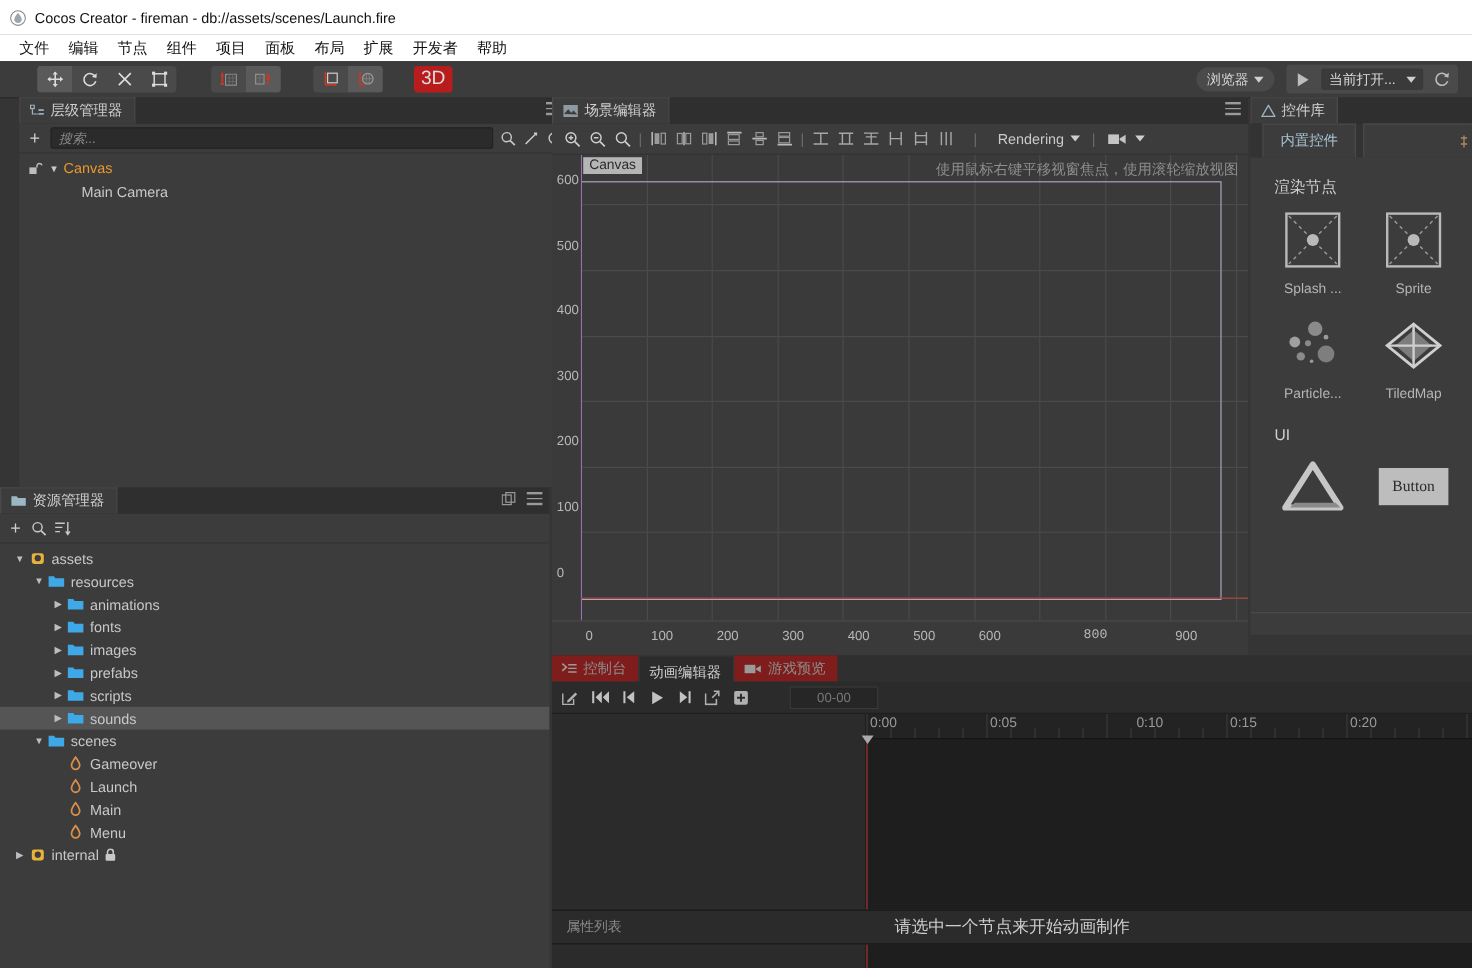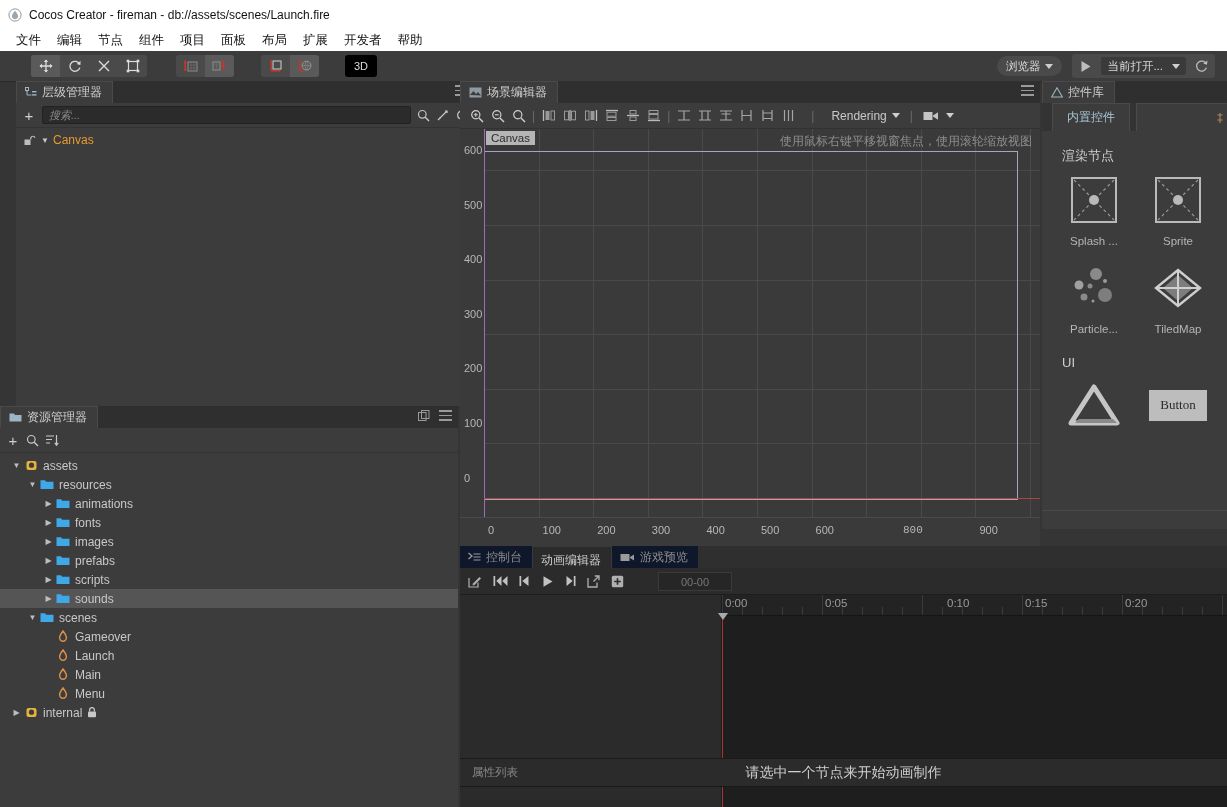--- a/index.html
+++ b/index.html
@@ -16,42 +16,42 @@
   .menubar{height:22px;background:#ffffff;display:flex;align-items:center;padding-left:8px;}
   .menubar .mi{font-size:12.5px;color:#111;padding:0 8px;cursor:default;}
 
   
   .maintool{height:30px;background:#3c3c3c;border-bottom:1px solid #2a2a2a;display:flex;align-items:center;
             position:relative;}
   .tgrp{display:flex;align-items:center;background:#4a4a4a;border-radius:3px;overflow:hidden;height:22px;margin-right:12px;}
   .tgrp .tb{width:29px;height:22px;display:flex;align-items:center;justify-content:center;cursor:pointer;}
   .tgrp .tb.on{background:#5a5a5a;}
   .tgrp .tb svg{display:block;}
-  .tb3d{background:#000000;border-radius:3px;height:22px;min-width:32px;display:flex;align-items:center;
-        justify-content:center;font-size:11px;color:#ddd;cursor:pointer;}
+  .tb3d{background:#b91c1c;border-radius:3px;height:22px;min-width:32px;display:flex;align-items:center;
+        justify-content:center;font-size:16px;color:#ddd;cursor:pointer;}
   .rtools{position:absolute;right:12px;top:0;height:30px;display:flex;align-items:center;gap:10px;}
   .pillbtn{background:#4a4a4a;border-radius:11px;height:20px;display:flex;align-items:center;padding:0 9px;
            font-size:11.5px;color:#d8d8d8;cursor:pointer;gap:5px;}
   .playgrp{background:#4a4a4a;border-radius:3px;height:24px;display:flex;align-items:center;padding:0 6px;gap:8px;}
   .playgrp .pbtn{display:flex;align-items:center;justify-content:center;cursor:pointer;}
   .selbox{background:#3a3a3a;border-radius:2px;height:18px;display:flex;align-items:center;padding:0 6px;
           font-size:11.5px;color:#ddd;gap:9px;cursor:pointer;}
   .caret{width:0;height:0;border-left:4px solid transparent;border-right:4px solid transparent;
          border-top:5px solid #cfcfcf;}
 
   
   .body{position:absolute;left:0;top:81px;width:1227px;height:726px;}
   .colL{position:absolute;left:0;top:0;width:458px;height:726px;}
   .colC{position:absolute;left:460px;top:0;width:580px;height:726px;}
   .colR{position:absolute;left:1042px;top:0;width:185px;height:726px;}
 
   
   .panel{background:#3c3c3c;display:flex;flex-direction:column;overflow:hidden;}
   .ptabs{height:22px;background:#2f2f2f;display:flex;align-items:flex-end;position:relative;flex:0 0 auto;}
-  .ptab{height:21px;display:flex;align-items:center;gap:5px;padding:0 10px 0 8px;background:#0f172a;
+  .ptab{height:21px;display:flex;align-items:center;gap:5px;padding:0 10px 0 8px;background:#7f1d1d;
         color:#8d8d8d;font-size:12px;cursor:pointer;border-top:1px solid transparent;}
   .ptab.act{background:#3c3c3c;color:#cfcfcf;border-top:1px solid #4a4a4a;
             border-left:1px solid #4a4a4a;border-right:1px solid #4a4a4a;}
   .ptabfill{flex:1 1 auto;height:21px;background:#2f2f2f;}
   .pmenu{position:absolute;right:6px;top:4px;cursor:pointer;}
   .pmenu span{display:block;width:13px;height:1.5px;background:#9a9a9a;margin-bottom:3px;}
 
   
   .srow{height:24px;background:#3c3c3c;display:flex;align-items:center;padding:0 6px;gap:6px;flex:0 0 auto;
         border-bottom:1px solid #333;}
@@ -308,20 +308,23 @@
           </span>
         </div>
         <div class="htree">
           <div class="hrow" style="padding-left:8px;">
             <svg width="13" height="11" viewBox="0 0 13 11" style="margin-right:2px">
               <rect x="0.5" y="4.5" width="6" height="5.5" fill="#bdbdbd"></rect>
               <path d="M6.8 4.5 V2.8 A2.2 2.2 0 0 1 11 2.8" stroke="#bdbdbd" stroke-width="1.2" fill="none"></path>
             </svg>
             <span class="arrow">▼</span>
             <span class="hname canvas">Canvas</span>
+          </div>
+          <div class="hrow" style="padding-left:50px;">
+            <span class="hname node">Main Camera</span>
           </div>
         </div>
       </div>
 
       <div class="panel" style="position:absolute;left:0;top:325px;width:458px;height:401px;">
         <div class="ptabs">
           <div class="ptab act">
             <svg width="13" height="11" viewBox="0 0 13 11">
               <path d="M0.5 1.5 H5 L6 3 H12.5 V9.5 H0.5 Z" fill="#9cb6c4"></path>
             </svg>

